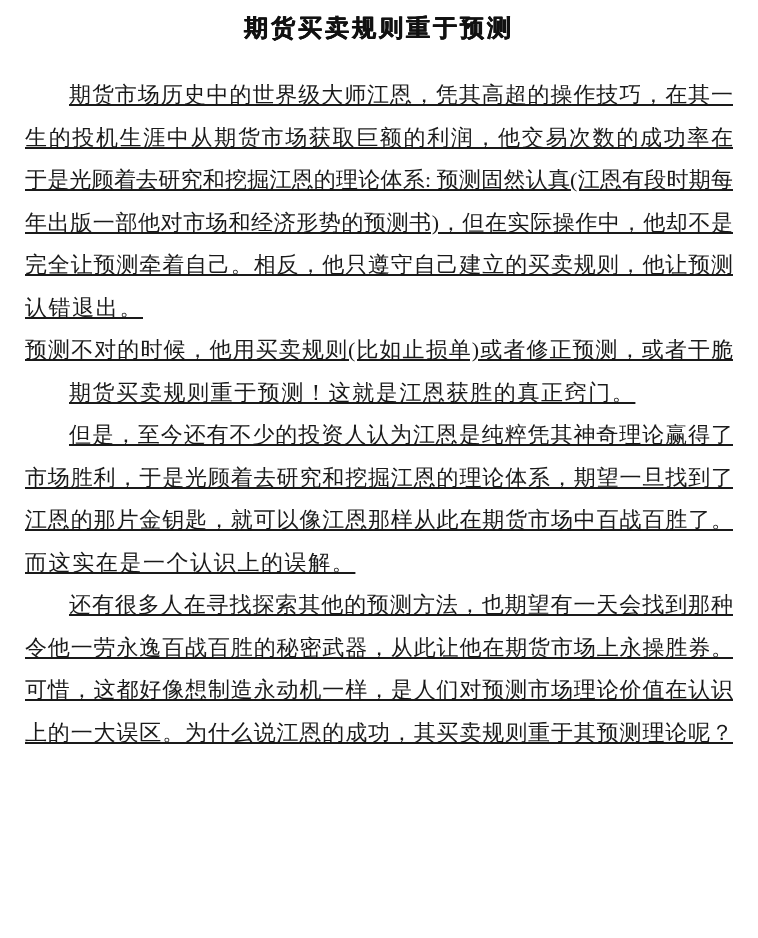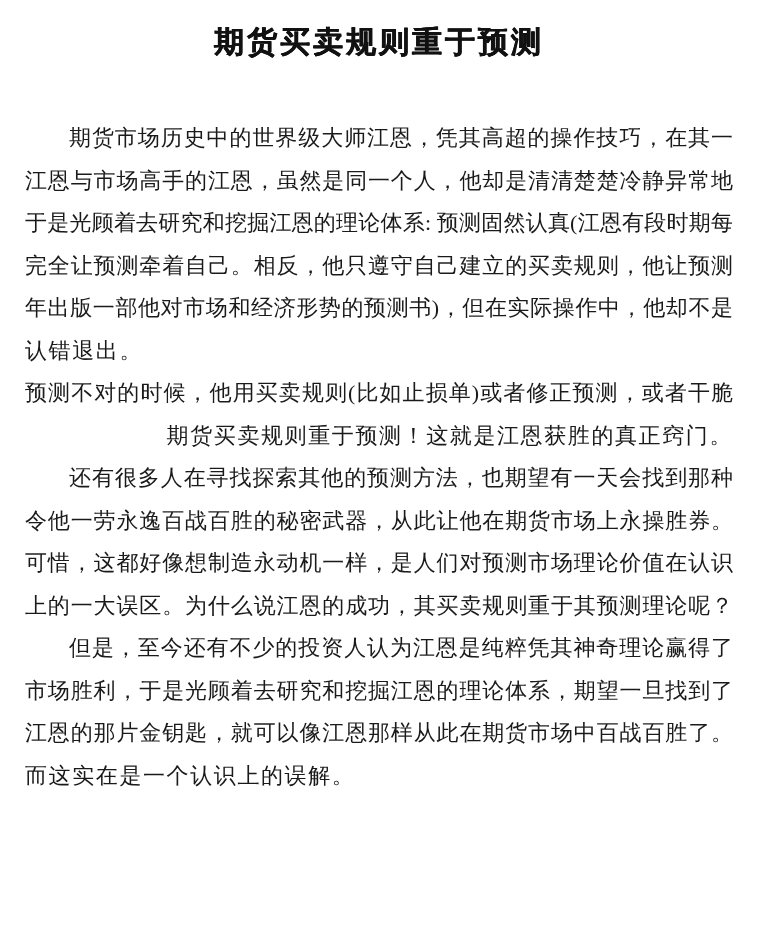--- a/index.html
+++ b/index.html
@@ -12,32 +12,33 @@
     width: 758px;
     height: 938px;
     background: #ffffff;
     box-sizing: border-box;
     padding: 12px 25px 0 25px;
     color: #1a1a1a;
     font-family: "Liberation Serif", "DejaVu Serif", serif;
     overflow: hidden;
   }
   .title {
-    margin: 14px;
+    margin: 0;
     text-align: center;
-    font-size: 30px;
+    font-size: 24px;
     line-height: 32px;
     font-weight: 700;
     letter-spacing: 3px;
     color: #111111;
     
     text-shadow: 0.6px 0 0 #111111, -0.3px 0 0 #111111;
   }
   .body {
-    margin-top: 59px;
+    margin-top: 30px;
+    text-decoration: underline;
   }
   .para {
     margin: 0;
     padding: 0;
   }
   .line {
     font-size: 22px;
     line-height: 42.5px;
     height: 42.5px;
     overflow: hidden;
@@ -47,57 +48,56 @@
   }
   
   .line.fill {
     letter-spacing: 0;
     text-align: justify;
     text-align-last: justify;
   }
   
   .line.indent {
     text-indent: 2em;
-    text-align: right;
   }
 </style>
 </head>
 <body>
 
 <div class="page">
 
   <h1 class="title">期货买卖规则重于预测</h1>
 
   <div class="body">
 
     <div class="para">
       <div class="line fill indent">期货市场历史中的世界级大师江恩，凭其高超的操作技巧，在其一</div>
+      <div class="line fill">生的投机生涯中从期货市场获取巨额的利润，他交易次数的成功率在</div>
     </div>
 
     <div class="para">
-      <div class="line fill">江恩与市场高手的江恩，虽然是同一个人，他却是清清楚楚冷静异常地</div>
       <div class="line fill">于是光顾着去研究和挖掘江恩的理论体系: 预测固然认真(江恩有段时期每·</div>
+      <div class="line fill">年出版一部他对市场和经济形势的预测书)，但在实际操作中，他却不是</div>
       <div class="line fill">完全让预测牵着自己。相反，他只遵守自己建立的买卖规则，他让预测</div>
-      <div class="line fill">年出版一部他对市场和经济形势的预测书)，但在实际操作中，他却不是</div>
       <div class="line">认错退出。</div>
       <div class="line fill">预测不对的时候，他用买卖规则(比如止损单)或者修正预测，或者干脆</div>
     </div>
 
     <div class="para">
       <div class="line indent">期货买卖规则重于预测！这就是江恩获胜的真正窍门。</div>
     </div>
 
     <div class="para">
+      <div class="line fill indent">但是，至今还有不少的投资人认为江恩是纯粹凭其神奇理论赢得了</div>
+      <div class="line fill">市场胜利，于是光顾着去研究和挖掘江恩的理论体系，期望一旦找到了</div>
+      <div class="line fill">江恩的那片金钥匙，就可以像江恩那样从此在期货市场中百战百胜了。</div>
+      <div class="line">而这实在是一个认识上的误解。</div>
+    </div>
+
+    <div class="para">
       <div class="line fill indent">还有很多人在寻找探索其他的预测方法，也期望有一天会找到那种</div>
       <div class="line fill">令他一劳永逸百战百胜的秘密武器，从此让他在期货市场上永操胜券。</div>
       <div class="line fill">可惜，这都好像想制造永动机一样，是人们对预测市场理论价值在认识</div>
       <div class="line fill">上的一大误区。为什么说江恩的成功，其买卖规则重于其预测理论呢？</div>
     </div>
 
-    <div class="para">
-      <div class="line fill indent">但是，至今还有不少的投资人认为江恩是纯粹凭其神奇理论赢得了</div>
-      <div class="line fill">市场胜利，于是光顾着去研究和挖掘江恩的理论体系，期望一旦找到了</div>
-      <div class="line fill">江恩的那片金钥匙，就可以像江恩那样从此在期货市场中百战百胜了。</div>
-      <div class="line">而这实在是一个认识上的误解。</div>
-    </div>
-
   </div>
 </div>
 
 </body></html>

